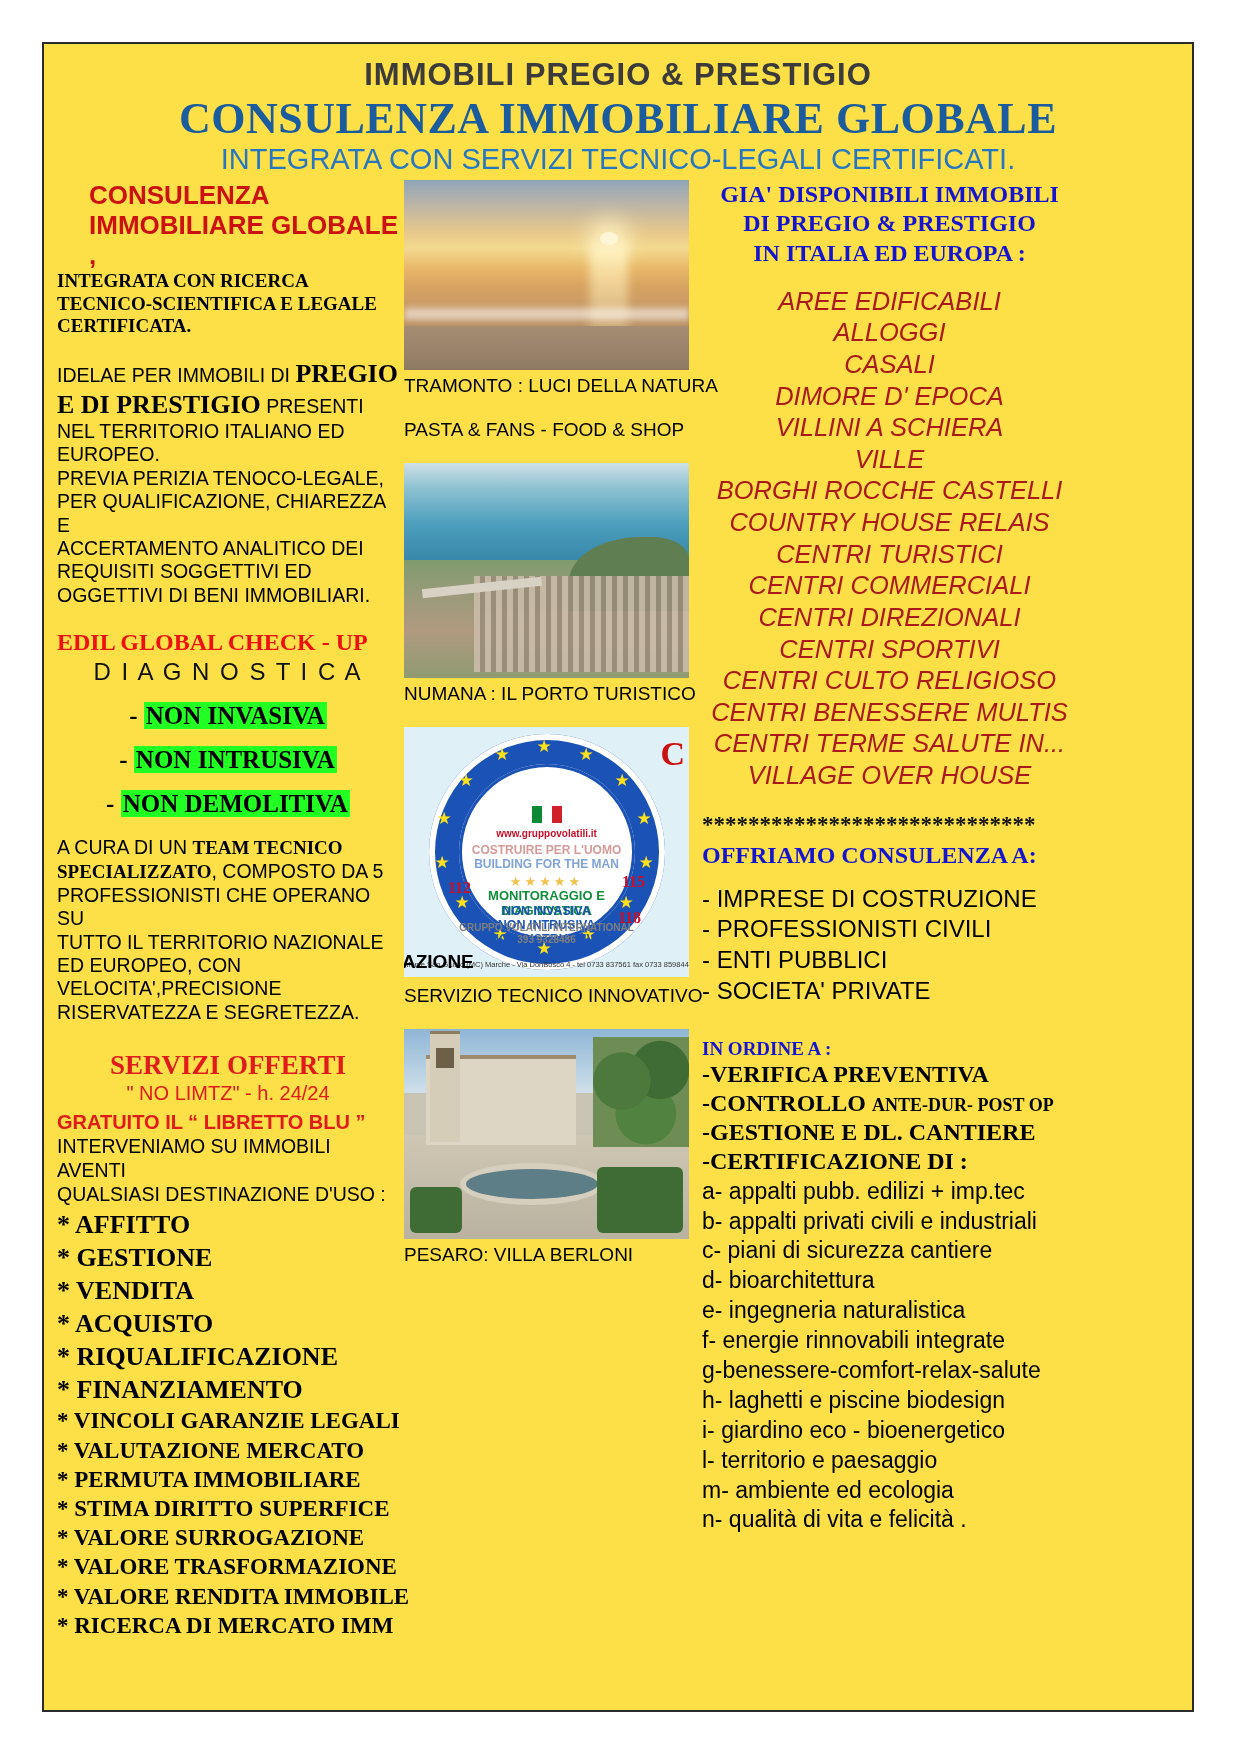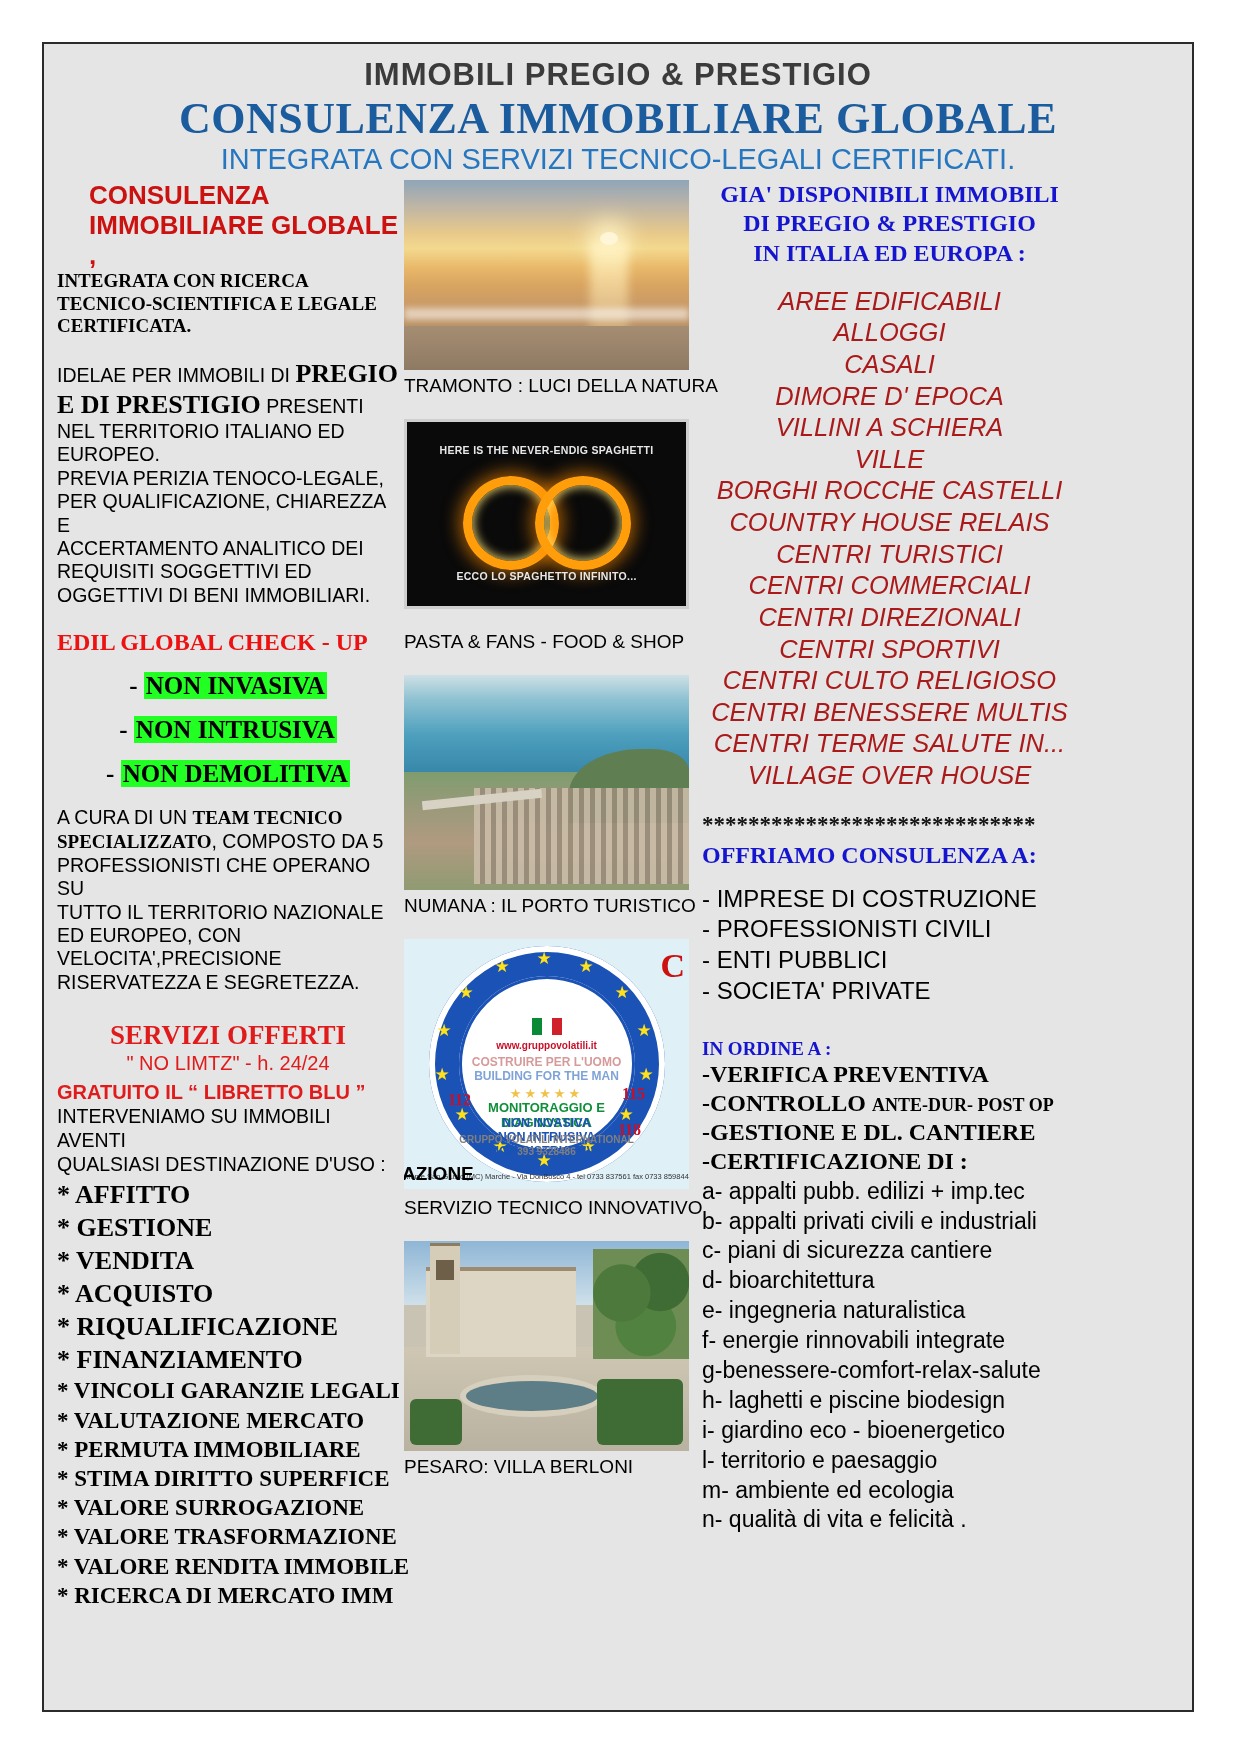--- a/index.html
+++ b/index.html
@@ -15,21 +15,21 @@
     overflow: hidden;
   }
   .page {
     position: absolute;
     left: 42px;
     top: 42px;
     width: 1152px;
     height: 1670px;
     border: 2px solid #2b2b2b;
     box-sizing: border-box;
-    background: #e5e5e5;
+    background: #fde047;
   }
   .inner {
     position: absolute;
     left: 10px;
     top: 8px;
     right: 10px;
     bottom: 8px;
   }
 
   
@@ -502,20 +502,21 @@
         </div>
         <div class="l-sans">NEL TERRITORIO ITALIANO ED</div>
         <div class="l-sans">EUROPEO.</div>
         <div class="l-sans">PREVIA PERIZIA TENOCO-LEGALE,</div>
         <div class="l-sans">PER QUALIFICAZIONE, CHIAREZZA E</div>
         <div class="l-sans">ACCERTAMENTO ANALITICO DEI</div>
         <div class="l-sans">REQUISITI  SOGGETTIVI  ED</div>
         <div class="l-sans">OGGETTIVI  DI  BENI  IMMOBILIARI.</div>
 
         <div class="edil">EDIL GLOBAL CHECK - UP</div>
+        <div class="diag">D I A G N O S T I C A</div>
 
         <div class="nonrow">
           <span class="dash">-</span>
           <span class="hl">NON INVASIVA</span>
         </div>
         <div class="nonrow">
           <span class="dash">-</span>
           <span class="hl">NON INTRUSIVA</span>
         </div>
         <div class="nonrow">
@@ -562,28 +563,20 @@
       <div class="col-mid">
 
         <div class="photo ph-sunset">
           <div class="sunpath"></div>
           <div class="sun"></div>
           <div class="wave" style="top:128px;"></div>
           <div class="beach"></div>
         </div>
         <div class="cap">TRAMONTO : LUCI DELLA NATURA</div>
 
-        <div class="photo ph-inf" style="margin-top:22px;">
-          <div class="t-top">HERE IS THE NEVER-ENDIG SPAGHETTI</div>
-          <div class="loopwrap">
-            <div class="loop l"></div>
-            <div class="loop r"></div>
-          </div>
-          <div class="t-bot">ECCO LO SPAGHETTO INFINITO...</div>
-        </div>
         <div class="cap" style="margin-top:22px;">PASTA &amp; FANS - FOOD &amp; SHOP</div>
 
         <div class="photo ph-num" style="margin-top:22px;">
           <div class="sea"></div>
           <div class="land"></div>
           <div class="hill"></div>
           <div class="town"></div>
           <div class="pier"></div>
         </div>
         <div class="cap">NUMANA : IL PORTO TURISTICO</div>

